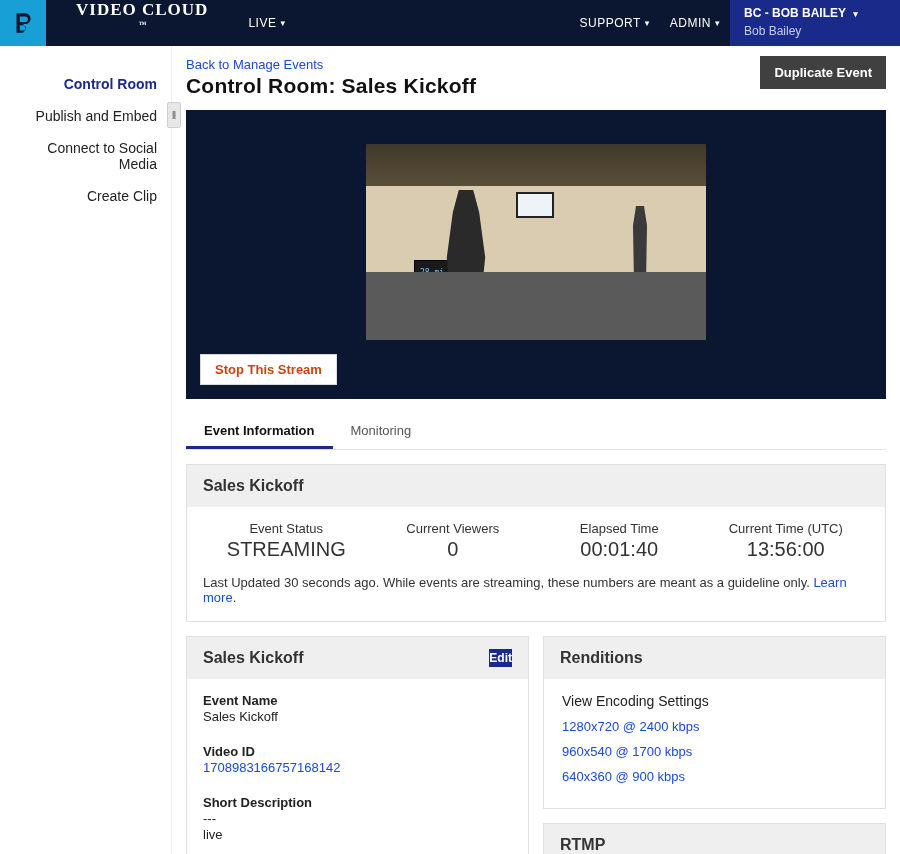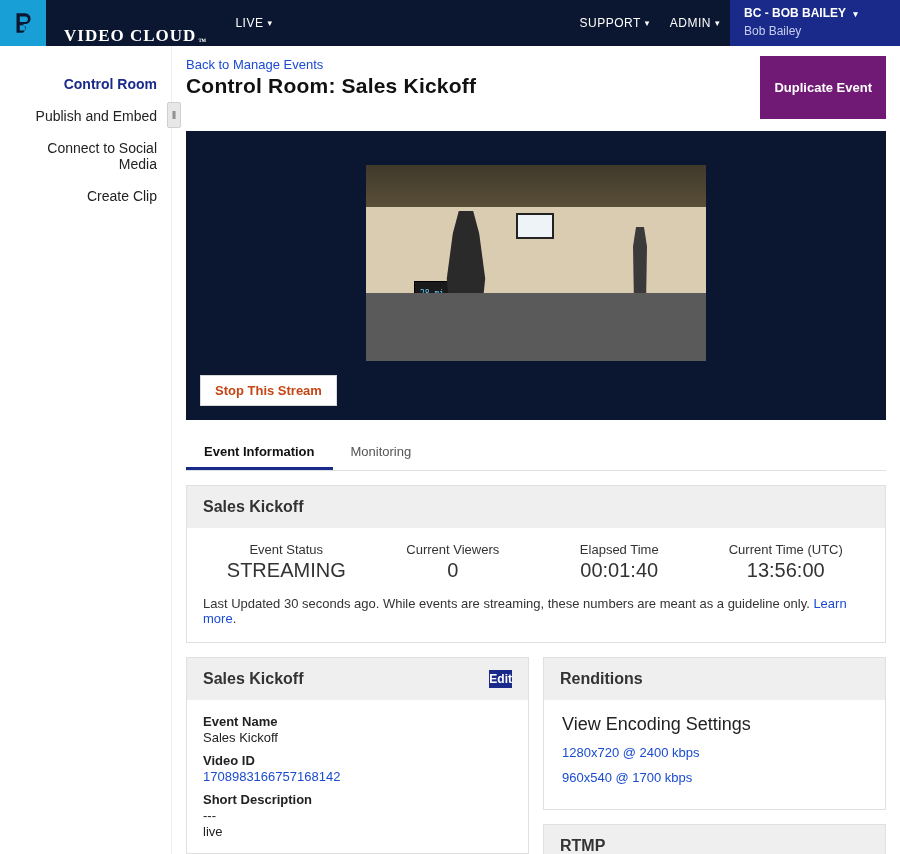--- a/index.html
+++ b/index.html
@@ -18,24 +18,25 @@
     color: #fff;
     height: 46px;
   }
   .logo-box {
     width: 46px; height: 46px;
     background: #18a0d6;
     display: flex; align-items: center; justify-content: center;
   }
   .logo-box svg { width: 26px; height: 26px; }
   .brand {
-    display: flex; align-items: flex-end;
-    padding: 0 18px;
+    display: flex; align-items: center;
+    padding: 0 30px;
     font-size: 17px; letter-spacing: 1px; font-weight: 600;
     font-family: Georgia, "Times New Roman", serif;
+    flex-direction: column;
   }
   .brand sup { font-size: 8px; margin-left: 2px; }
   .topnav { display: flex; align-items: center; flex: 1; }
   .topnav-item {
     font-size: 12px; letter-spacing: .5px;
     padding: 0 10px; height: 100%;
     display: flex; align-items: center; cursor: pointer;
   }
   .caret { font-size: 9px; margin-left: 4px; }
   .topnav-spacer { flex: 1; }
@@ -75,22 +76,22 @@
   }
 
   .content { flex: 1; padding: 10px 14px 20px 14px; }
 
   
   .page-head { display: flex; align-items: flex-start; }
   .page-head .left { flex: 1; }
   .back-link { color: #1a4bd1; font-size: 13px; text-decoration: none; cursor: pointer; }
   .page-title { font-size: 21px; font-weight: 800; margin-top: 2px; color: #111; letter-spacing: .2px; }
   .btn-primary {
-    background: #701a75; color: #fff;
-    border: none; padding: 24px 14px;
+    background: #404040; color: #fff;
+    border: none; padding: 9px 14px;
     font-size: 13px; font-weight: 600;
     cursor: pointer;
   }
   .btn-outline {
     background: #fff; color: #c44615;
     border: 1px solid #d9d9d9;
     padding: 7px 14px; font-size: 13px; font-weight: 600;
     cursor: pointer;
   }
   .btn-small {
@@ -182,27 +183,27 @@
   .status-note {
     padding: 8px 16px 16px 16px;
     font-size: 13px; color: #333;
   }
   .status-note a { color: #1a4bd1; text-decoration: none; cursor: pointer; }
 
   .two-col { display: flex; gap: 14px; margin-top: 14px; }
   .two-col > .col { flex: 1; min-width: 0; }
 
   .kv { padding: 14px 16px; }
-  .kv .k { font-size: 13px; font-weight: 700; color: #222; margin-top: 8px; }
+  .kv .k { font-size: 13px; font-weight: 700; color: #222; margin-top: 20px; }
   .kv .k:first-child { margin-top: 0; }
   .kv .v { font-size: 13px; color: #222; margin-top: 1px; }
   .kv .v.link { color: #1a4bd1; cursor: pointer; }
 
   .rend-body { padding: 14px 18px; }
-  .rend-head { font-size: 18px; color: #222; }
+  .rend-head { font-size: 14px; color: #222; }
   .rend-link { font-size: 13px; color: #1a4bd1; margin: 10px 0; cursor: pointer; }
 
 </style>
 </head>
 <body>
 
 <div class="topbar">
   <div class="logo-box">
     <svg viewBox="0 0 24 24">
         <path fill="#0b1630" d="M6 3h8a5 5 0 0 1 0 10h-2a5 5 0 0 1 0 8H6V3zm3 3v5h5a2.5 2.5 0 0 0 0-5H9zm0 8v5h3a2.5 2.5 0 0 0 0-5H9z"></path>
@@ -319,20 +320,21 @@
         </div>
       </div>
 
       <div class="col">
         <div class="card" style="margin-top:0">
           <div class="card-header">Renditions</div>
           <div class="rend-body">
             <div class="rend-head">View Encoding Settings</div>
             <div class="rend-link">1280x720 @ 2400 kbps</div>
             <div class="rend-link">960x540 @ 1700 kbps</div>
+            <div class="rend-link">640x360 @ 900 kbps</div>
           </div>
         </div>
 
         <div class="card">
           <div class="card-header">RTMP</div>
         </div>
       </div>
     </div>
 
   </div>

